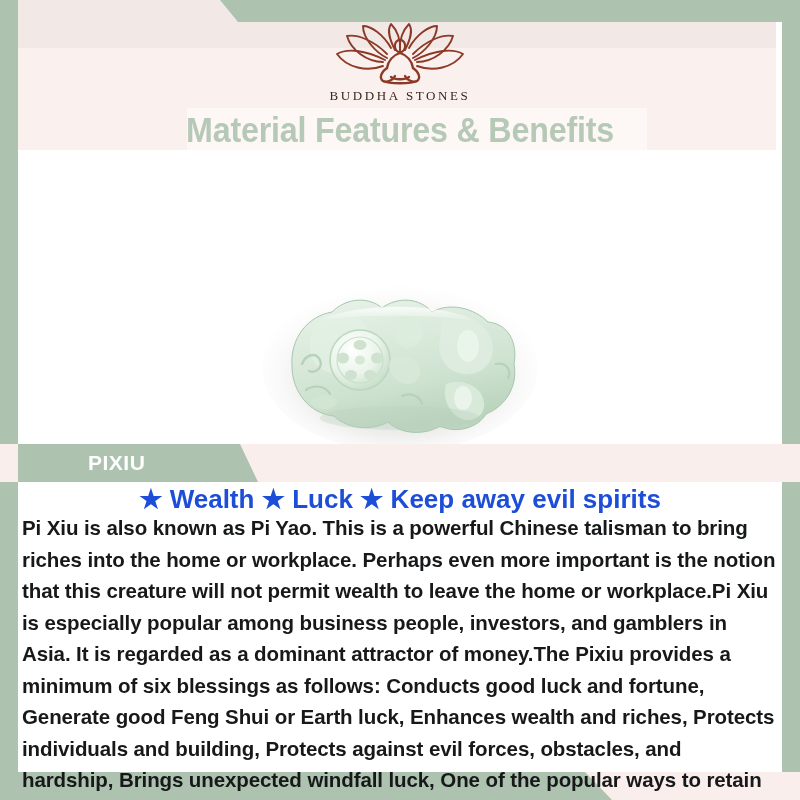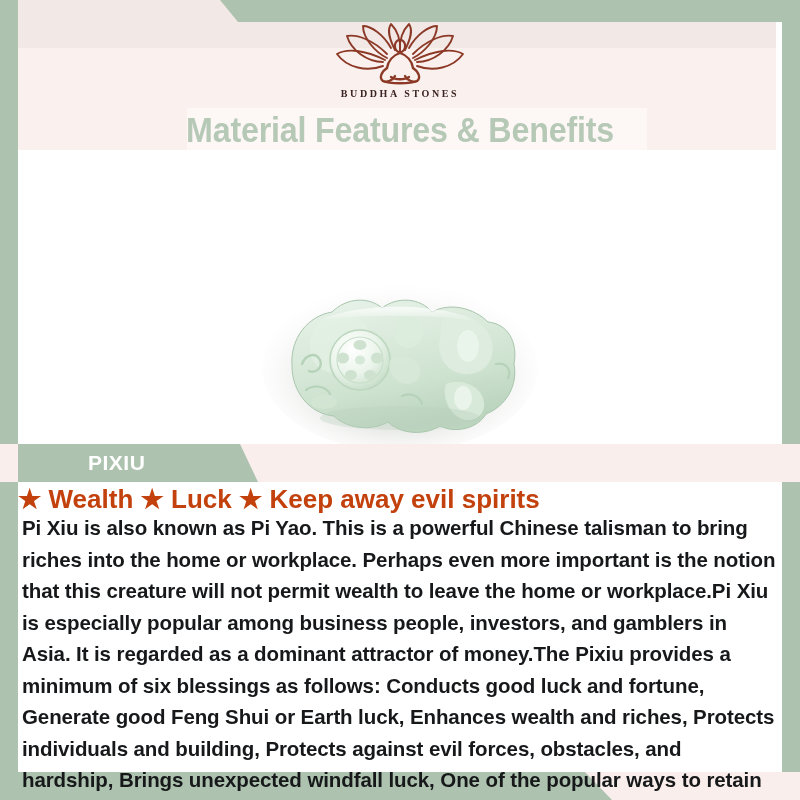--- a/index.html
+++ b/index.html
@@ -59,22 +59,22 @@
     z-index:3;
   }
   .logo-wrap{
     position:absolute;left:0;top:20px;width:800px;
     display:flex;flex-direction:column;align-items:center;
   }
   .logo-mark{width:150px;height:66px;display:block;}
   .logo-text{
     margin-top:2px;
     font-family:"Liberation Serif", serif;
-    font-size:10px;letter-spacing:2.6px;
-    color:#3a2320;font-weight:700;
+    font-size:13px;letter-spacing:2.6px;
+    color:#3a2320;font-weight:400;
   }
 
   .title-strip{
     position:absolute;left:187px;top:108px;
     width:460px;height:45px;
     background:#fdf7f6;
   }
   .title{
     position:absolute;left:0;top:106px;width:800px;
     text-align:center;
@@ -115,23 +115,24 @@
     position:absolute;left:88px;top:444px;height:46px;
     line-height:38px;
     font-family:"Liberation Sans Narrow","Liberation Sans",sans-serif;
     font-weight:bold;font-size:21px;letter-spacing:0.5px;
     color:#ffffff;z-index:4;
   }
 
   
   .benefits{
     position:absolute;left:18px;top:484px;width:764px;
+    text-align:center;
     font-family:"Liberation Sans Narrow","Liberation Sans",sans-serif;
     font-weight:bold;font-size:26px;
-    color:#c2410c;
+    color:#1d4ed8;
     z-index:3;
     line-height:30px;
     white-space:nowrap;
   }
 
   
   .body-copy{
     position:absolute;left:22px;top:512px;
     width:756px;
     font-family:"Liberation Sans Narrow","Liberation Sans",sans-serif;

